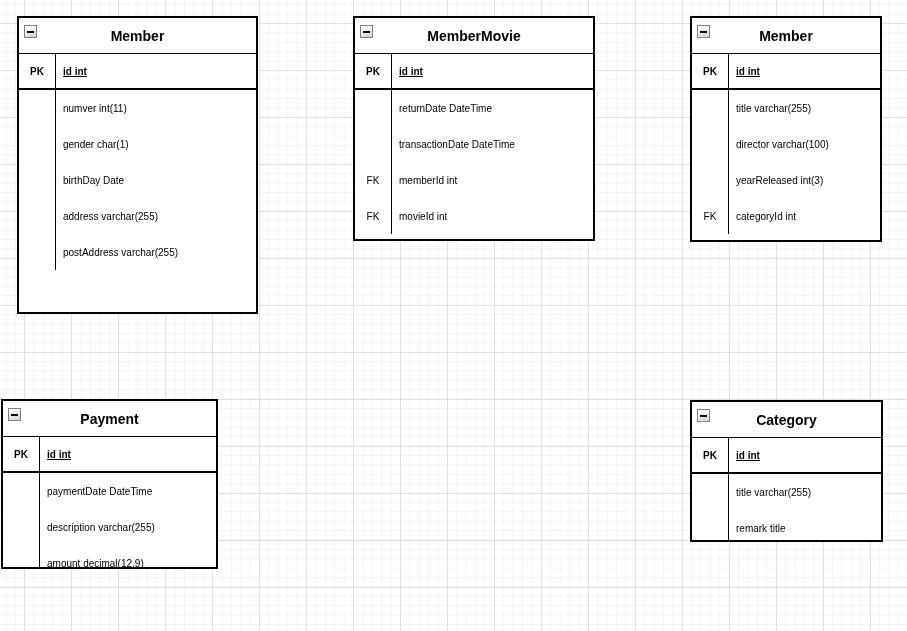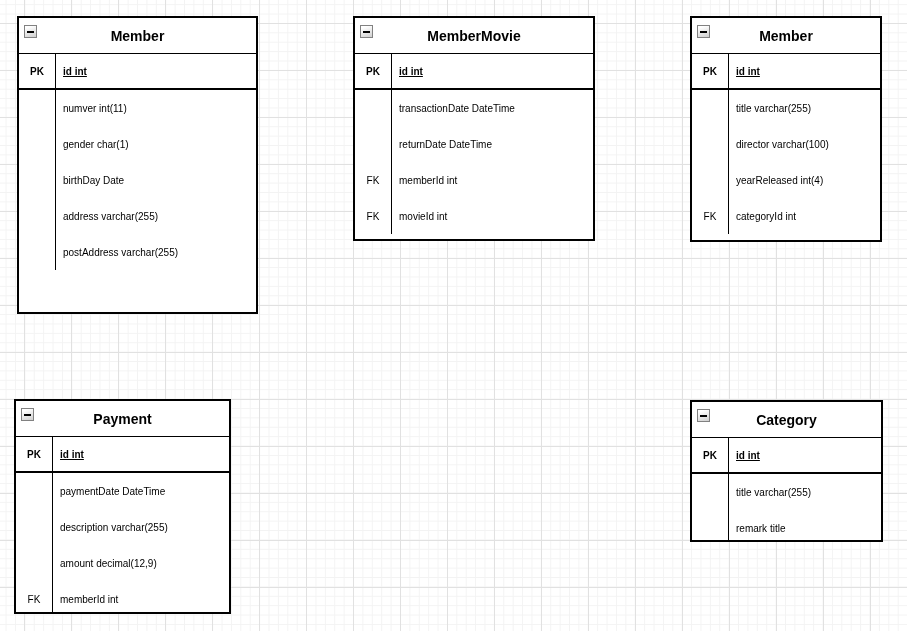--- a/index.html
+++ b/index.html
@@ -85,21 +85,21 @@
     white-space: nowrap;
   }
   .row.pk .val {
     font-weight: bold;
     text-decoration: underline;
   }
   
   #t-member       { left: 17px;  top: 16px;  width: 241px; height: 298px; }
   #t-membermovie  { left: 353px; top: 16px;  width: 242px; height: 225px; }
   #t-movie        { left: 690px; top: 16px;  width: 192px; height: 226px; }
-  #t-payment      { left: 14px;  top: 399px; width: 217px; height: 215px; }
+  #t-payment      { left: 1px;  top: 399px; width: 217px; height: 170px; }
   #t-category     { left: 690px; top: 400px; width: 193px; height: 142px; }
 </style>
 </head>
 <body>
 
 <div class="canvas">
 
   <div class="etable" id="t-member">
     <div class="thead">
       <span class="collapse-btn">
@@ -139,27 +139,27 @@
           <span class="minus"></span>
         </span>
       <span class="title">MemberMovie</span>
     </div>
     <div class="row pk">
       <span class="key">PK</span>
       <span class="val">id int</span>
     </div>
     <div class="row">
       <span class="key"></span>
+      <span class="val">returnDate DateTime</span>
+    </div>
+    <div class="row">
+      <span class="key"></span>
       <span class="val">transactionDate DateTime</span>
     </div>
     <div class="row">
-      <span class="key"></span>
-      <span class="val">returnDate DateTime</span>
-    </div>
-    <div class="row">
       <span class="key">FK</span>
       <span class="val">memberId int</span>
     </div>
     <div class="row">
       <span class="key">FK</span>
       <span class="val">movieId int</span>
     </div>
   </div>
 
   <div class="etable" id="t-movie">
@@ -176,21 +176,21 @@
     <div class="row">
       <span class="key"></span>
       <span class="val">title varchar(255)</span>
     </div>
     <div class="row">
       <span class="key"></span>
       <span class="val">director varchar(100)</span>
     </div>
     <div class="row">
       <span class="key"></span>
-      <span class="val">yearReleased int(4)</span>
+      <span class="val">yearReleased int(3)</span>
     </div>
     <div class="row">
       <span class="key">FK</span>
       <span class="val">categoryId int</span>
     </div>
   </div>
 
   <div class="etable" id="t-payment">
     <div class="thead">
       <span class="collapse-btn">

